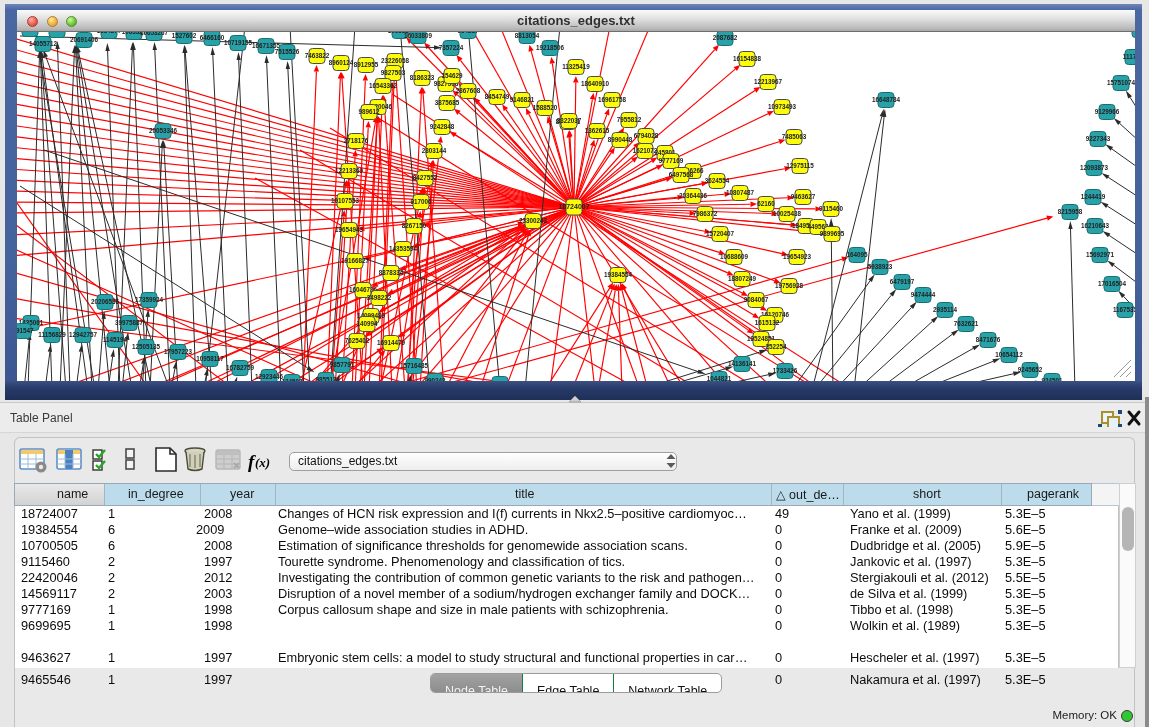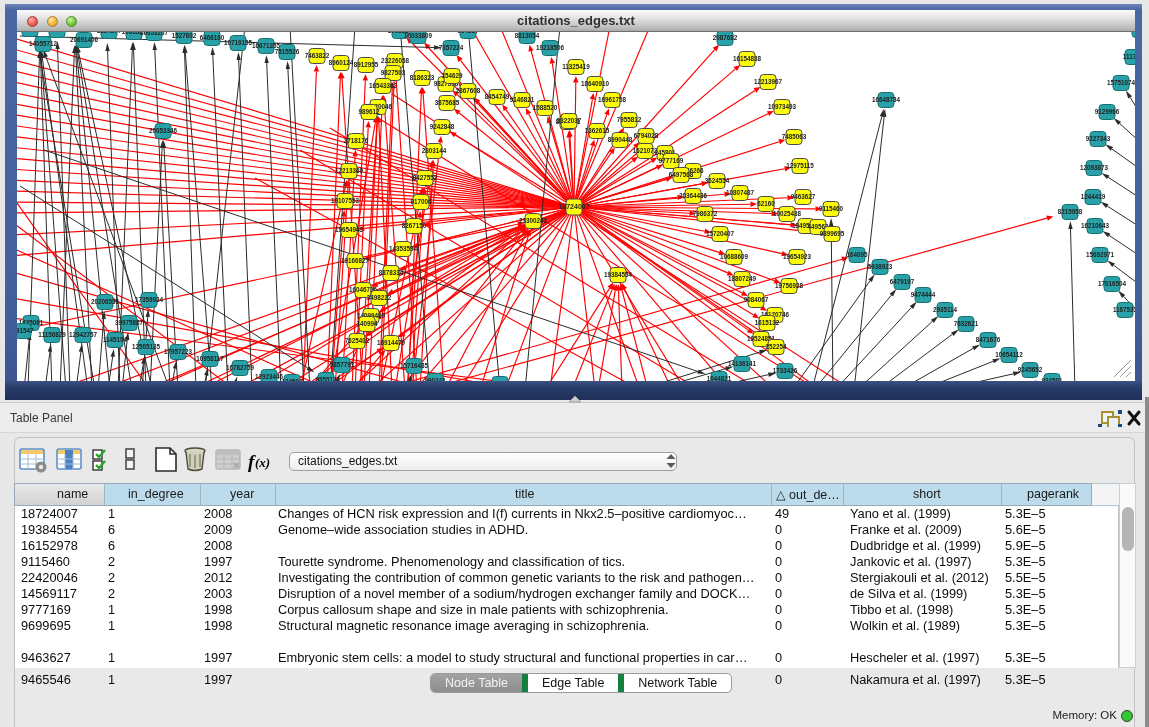--- a/index.html
+++ b/index.html
@@ -29,23 +29,23 @@
 #tdata{position:absolute;left:14px;top:506px;width:1105px;height:162px;background:#fff;
 border-left:1px solid #c2c2c2;border-right:1px solid #c2c2c2}
 .row{position:absolute;left:14px;width:1105px;height:16px;font-size:12.8px;color:#0c0c0c}
 .row span{position:absolute;white-space:nowrap;overflow:hidden;line-height:16px}
 .row span:nth-child(4){max-width:495px}
 #vscroll{position:absolute;left:1119px;top:483px;width:17px;height:185px;background:#fafafa;
 border:1px solid #cfcfcf}
 #vthumb{position:absolute;left:1121.5px;top:507px;width:12px;height:44px;background:#b5b5b5;border-radius:6px}
 #tabs{position:absolute;left:430px;top:673px;height:20px;display:flex;font-size:12.5px;
 border:1px solid #9b9b9b;border-radius:5px;overflow:hidden;background:#fff}
-#tabs div{padding:0 14px;line-height:19px;color:#111}
+#tabs div{padding:8px 14px;line-height:19px;color:#111}
 #tabs div.sel{background:linear-gradient(180deg,#a2a2a2,#8d8d8d);color:#f3f3f3}
-#tabs div+div{border-left:6px solid #15803d}
+#tabs div+div{border-left:1px solid #15803d}
 #status{position:absolute;right:32px;top:709px;font-size:11.5px;color:#1c1c1c}
 #memdot{position:absolute;left:1121px;top:710px;width:12px;height:12px;border-radius:50%;
 background:#2fc832;border:1px solid #3c3c3c}
 #redge{position:absolute;left:1145px;top:397px;width:4px;height:330px;background:#8b8b8b}
 </style></head><body>
 <div id="frame"></div>
 <div id="fbot"></div>
 <div id="titlebar">citations_edges.txt
 <div class="tl" style="left:9.5px;background:radial-gradient(circle at 35% 30%,#ffb3aa,#ee5f55 55%,#c33b30);border:1px solid #a33c33"></div>
 <div class="tl" style="left:29.5px;background:radial-gradient(circle at 35% 30%,#ffe9a8,#f6b33d 55%,#d98f1f);border:1px solid #ad7d25"></div>
@@ -841,32 +841,33 @@
     <span style="left:94px">1</span>
     <span style="left:190px">2008</span>
     <span style="left:264px">Changes of HCN risk expression and I(f) currents in Nkx2.5–positive cardiomyoc…</span>
     <span style="left:761px">49</span>
     <span style="left:836px">Yano et al. (1999)</span>
     <span style="left:991px">5.3E–5</span>
   </div>
 <div class="row" style="top:522px">
     <span style="left:7px">19384554</span>
     <span style="left:94px">6</span>
-    <span style="left:190px">2009</span>
+    <span style="left:182px">2009</span>
     <span style="left:264px">Genome–wide association studies in ADHD.</span>
     <span style="left:761px">0</span>
     <span style="left:836px">Franke et al. (2009)</span>
     <span style="left:991px">5.6E–5</span>
   </div>
 <div class="row" style="top:538px">
-    <span style="left:7px">16152978</span>
+    <span style="left:7px">10700505</span>
     <span style="left:94px">6</span>
     <span style="left:190px">2008</span>
+    <span style="left:264px">Estimation of significance thresholds for genomewide association scans.</span>
     <span style="left:761px">0</span>
-    <span style="left:836px">Dudbridge et al. (1999)</span>
+    <span style="left:836px">Dudbridge et al. (2005)</span>
     <span style="left:991px">5.9E–5</span>
   </div>
 <div class="row" style="top:554px">
     <span style="left:7px">9115460</span>
     <span style="left:94px">2</span>
     <span style="left:190px">1997</span>
     <span style="left:264px">Tourette syndrome. Phenomenology and classification of tics.</span>
     <span style="left:761px">0</span>
     <span style="left:836px">Jankovic et al. (1997)</span>
     <span style="left:991px">5.3E–5</span>
@@ -895,21 +896,20 @@
     <span style="left:190px">1998</span>
     <span style="left:264px">Corpus callosum shape and size in male patients with schizophrenia.</span>
     <span style="left:761px">0</span>
     <span style="left:836px">Tibbo et al. (1998)</span>
     <span style="left:991px">5.3E–5</span>
   </div>
 <div class="row" style="top:618px">
     <span style="left:7px">9699695</span>
     <span style="left:94px">1</span>
     <span style="left:190px">1998</span>
-    <span style="left:264px">Structural magnetic resonance image averaging in schizophrenia.</span>
     <span style="left:761px">0</span>
     <span style="left:836px">Wolkin et al. (1989)</span>
     <span style="left:991px">5.3E–5</span>
   </div>
 <div class="row" style="top:672px">
     <span style="left:7px">9465546</span>
     <span style="left:94px">1</span>
     <span style="left:190px">1997</span>
     <span style="left:761px">0</span>
     <span style="left:836px">Nakamura et al. (1997)</span>

